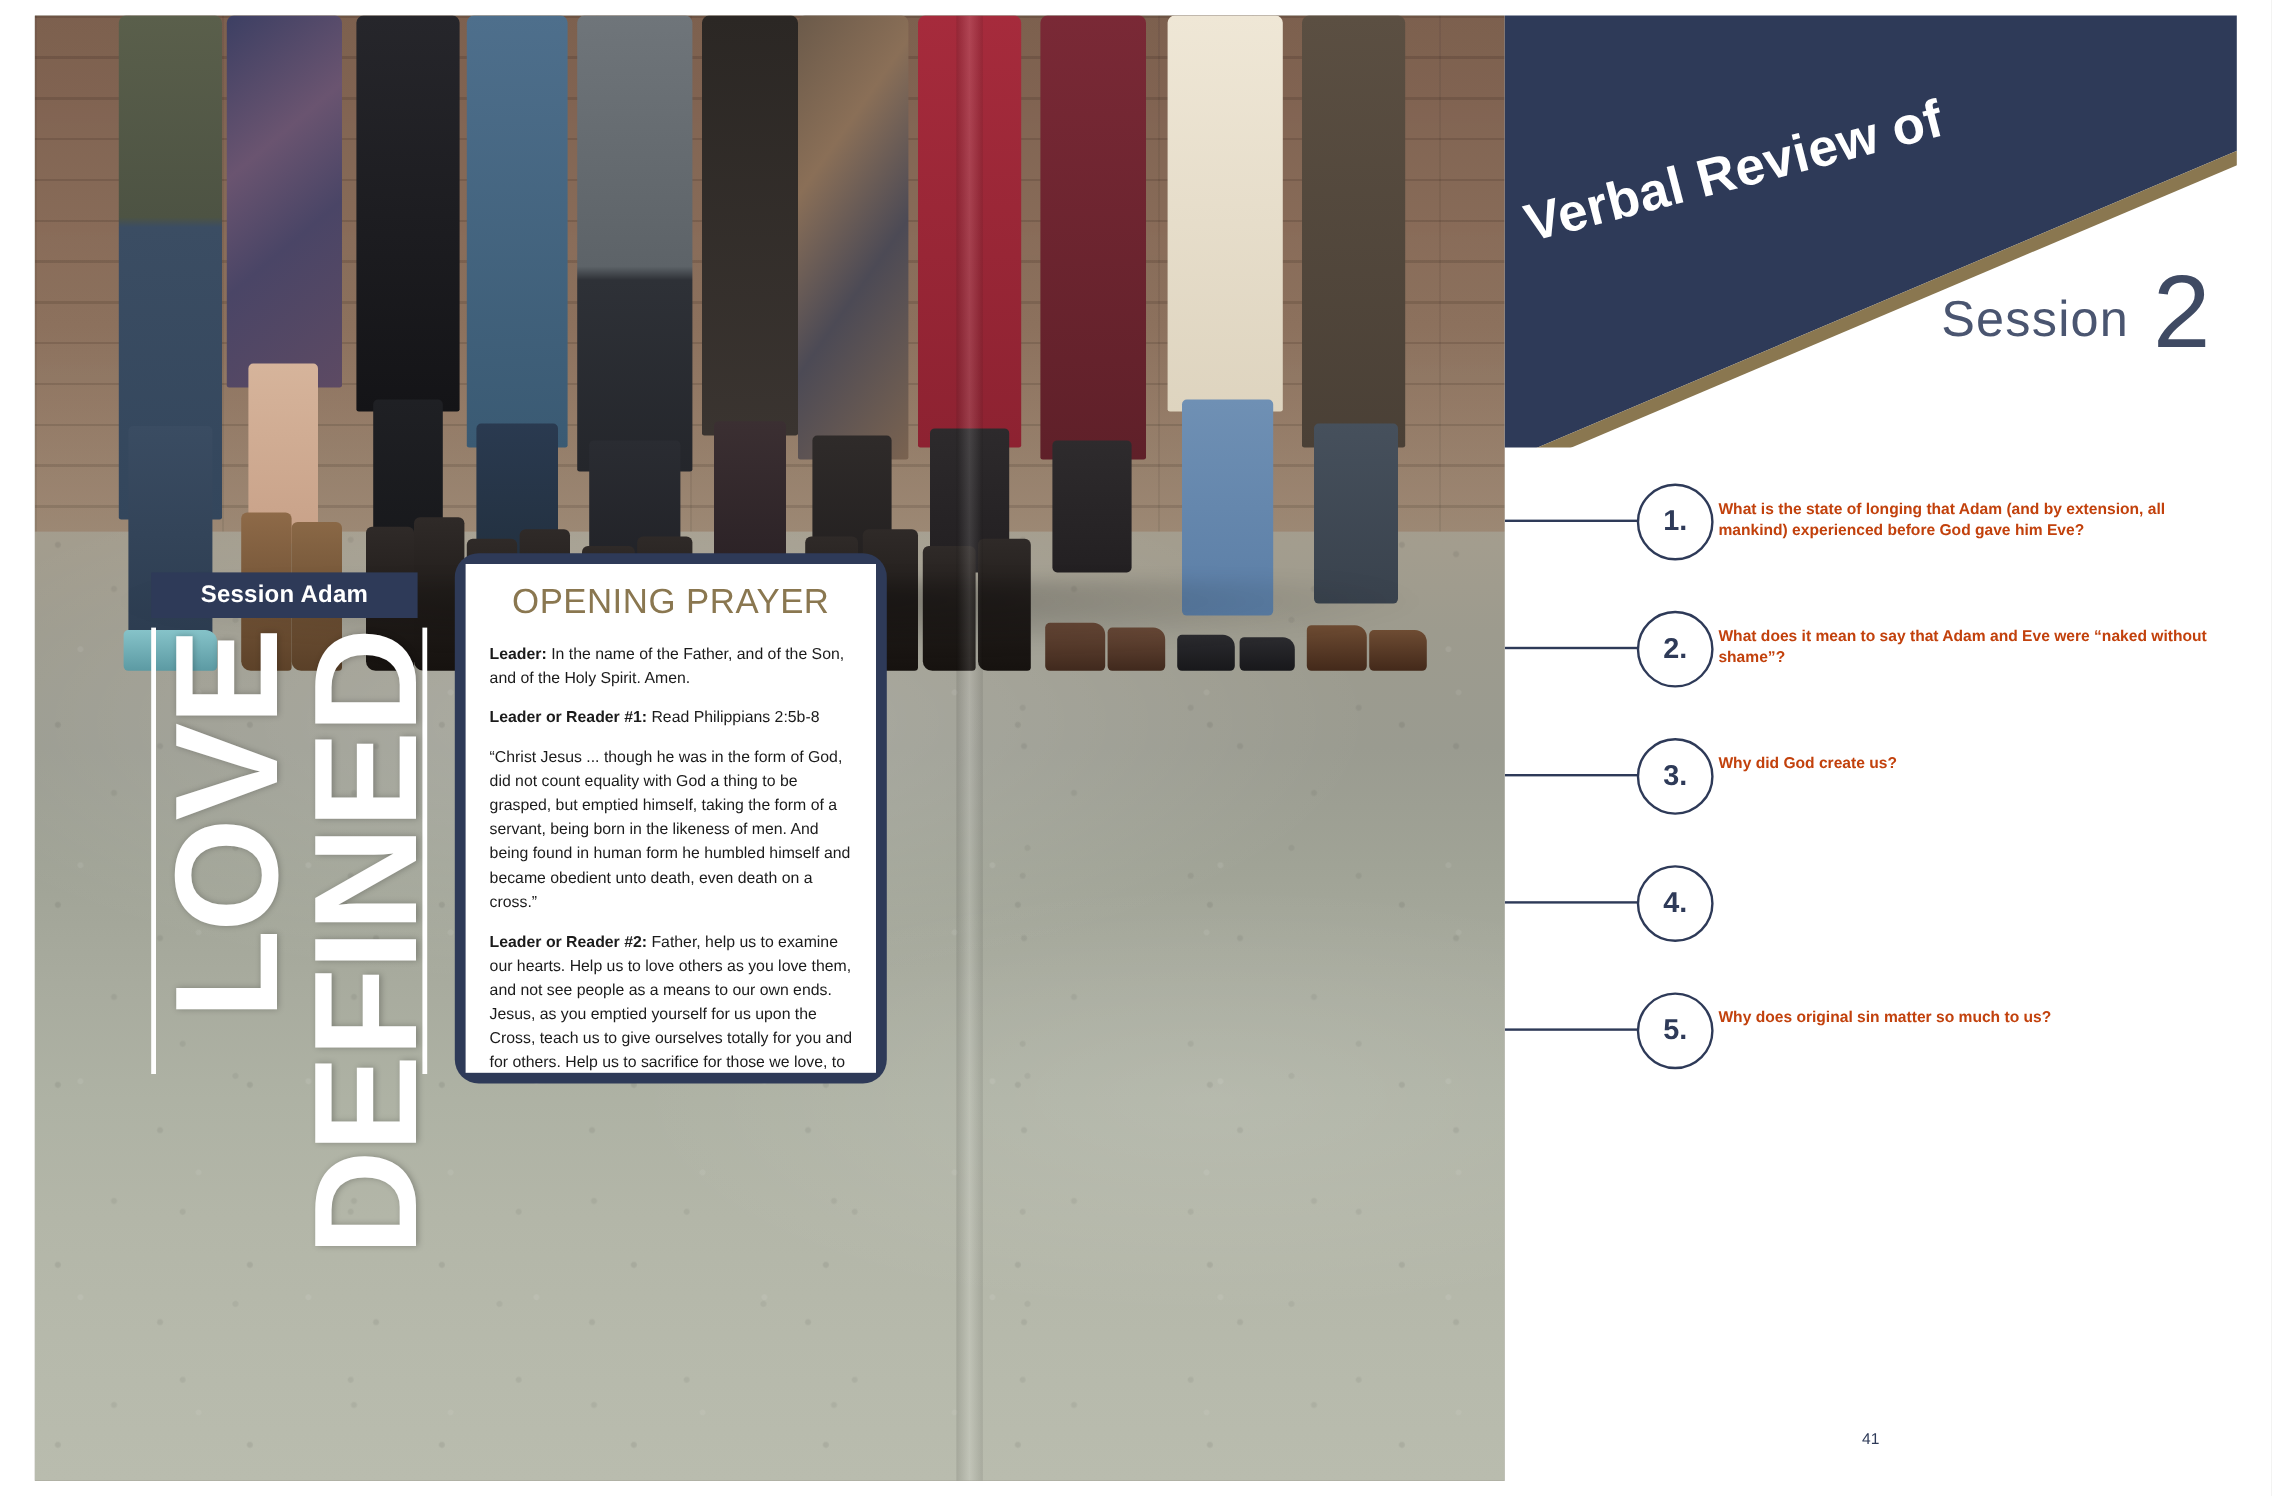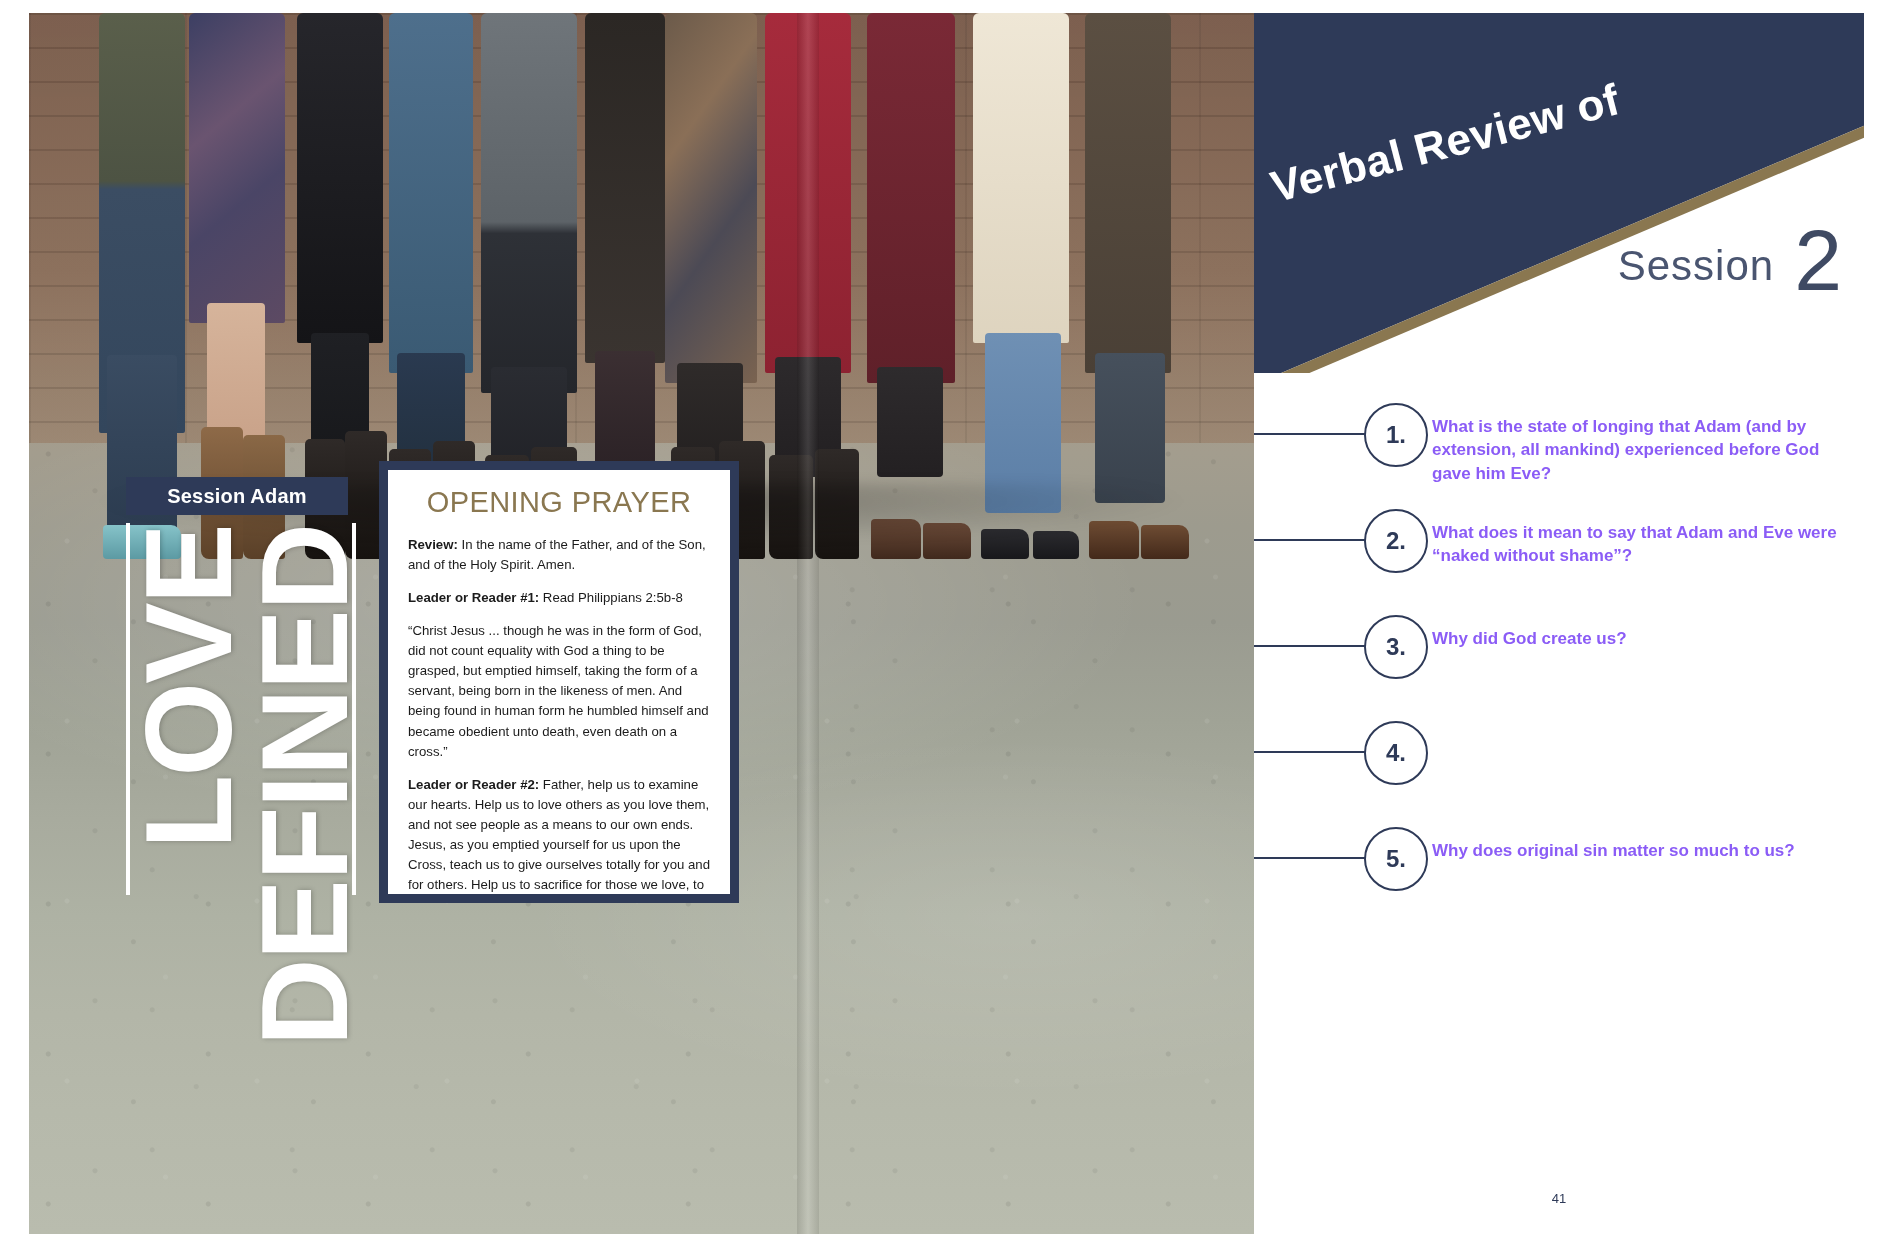--- a/index.html
+++ b/index.html
@@ -161,20 +161,21 @@
   
   .prayer-outer {
     position: absolute;
     left: 350px;
     top: 448px;
     width: 360px;
     height: 442px;
     background: #2e3a58;
     padding: 9px;
     box-sizing: border-box;
+    border-radius: 20px;
   }
   .prayer-inner {
     width: 100%;
     height: 100%;
     background: #ffffff;
     box-sizing: border-box;
     padding: 14px 20px 12px 20px;
     overflow: hidden;
   }
   .prayer-title {
@@ -297,22 +298,22 @@
     display: flex;
     align-items: center;
     justify-content: center;
     color: #2e3a58;
     font-size: 24px;
     font-weight: bold;
     background: #ffffff;
   }
   .qtext {
     flex: 1;
-    color: #8b5cf6;
-    font-size: 17px;
+    color: #c2410c;
+    font-size: 13px;
     line-height: 1.38;
     font-weight: bold;
     padding-top: 12px;
     padding-right: 24px;
   }
   .page-number {
     position: absolute;
     left: 0; right: 0;
     bottom: 28px;
     text-align: center;
@@ -393,21 +394,21 @@
     <div class="page-gutter"></div>
 
     <div class="session-tag">Session Adam</div>
     <div class="title-rules"></div>
     <div class="vert-title vert-love">LOVE</div>
     <div class="vert-title vert-defined">DEFINED</div>
 
     <div class="prayer-outer">
       <div class="prayer-inner">
         <div class="prayer-title">OPENING PRAYER</div>
-        <p class="prayer-p"><b>Review:</b><span> In the name of the Father, and of the Son, and of the Holy Spirit. Amen.</span></p>
+        <p class="prayer-p"><b>Leader:</b><span> In the name of the Father, and of the Son, and of the Holy Spirit. Amen.</span></p>
         <p class="prayer-p"><b>Leader or Reader #1:</b><span> Read Philippians 2:5b-8</span></p>
         <p class="prayer-quote">“Christ Jesus ... though he was in the form of God, did not count equality with God a thing to be grasped, but emptied himself, taking the form of a servant, being born in the likeness of men. And being found in human form he humbled himself and became obedient unto death, even death on a cross.”</p>
         <p class="prayer-p"><b>Leader or Reader #2:</b><span> Father, help us to examine our hearts. Help us to love others as you love them, and not see people as a means to our own ends. Jesus, as you emptied yourself for us upon the Cross, teach us to give ourselves totally for you and for others. Help us to sacrifice for those we love, to say “yes” to the Holy Spirit at work in us, and to say “no” to every temptation to selfishness. Amen.</span></p>
       </div>
     </div>
   </div>
 
   <div class="right-page">
     <div class="banner">
       <div class="banner-navy"></div>

